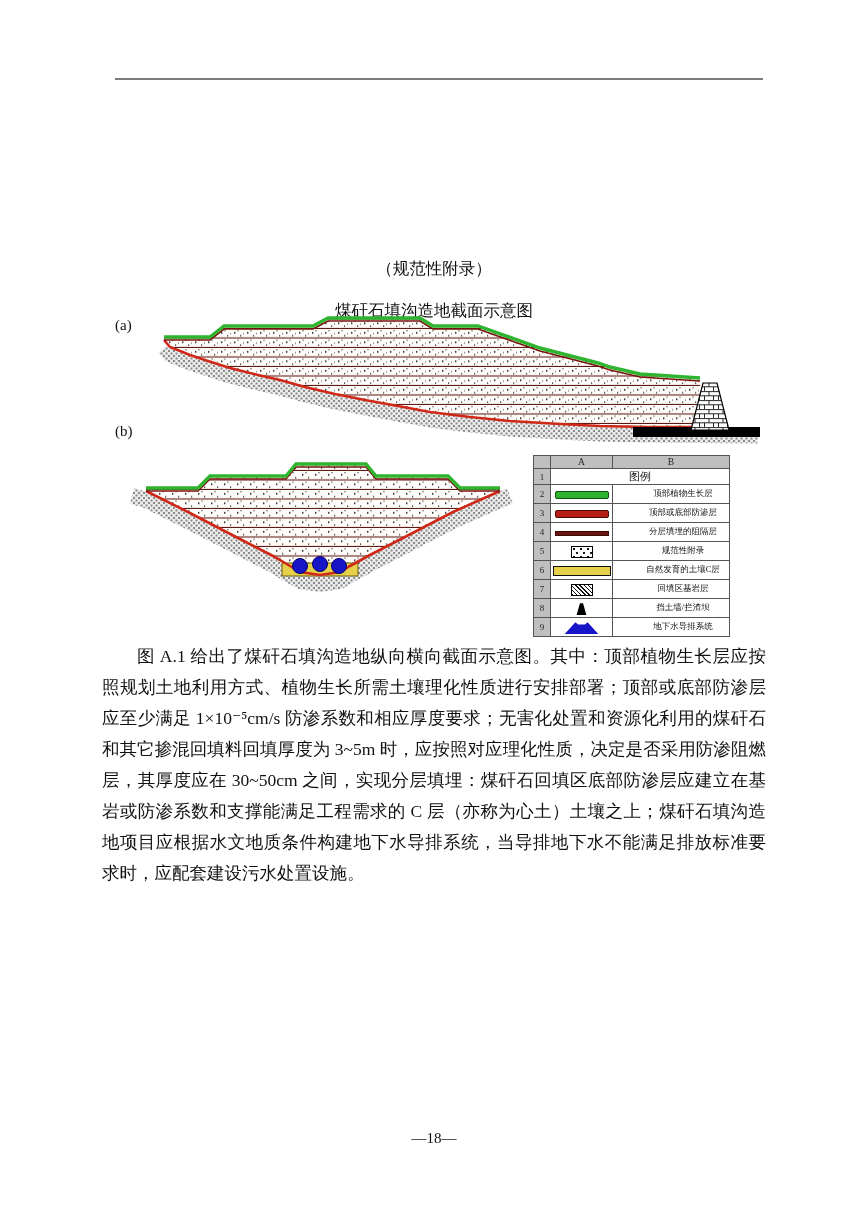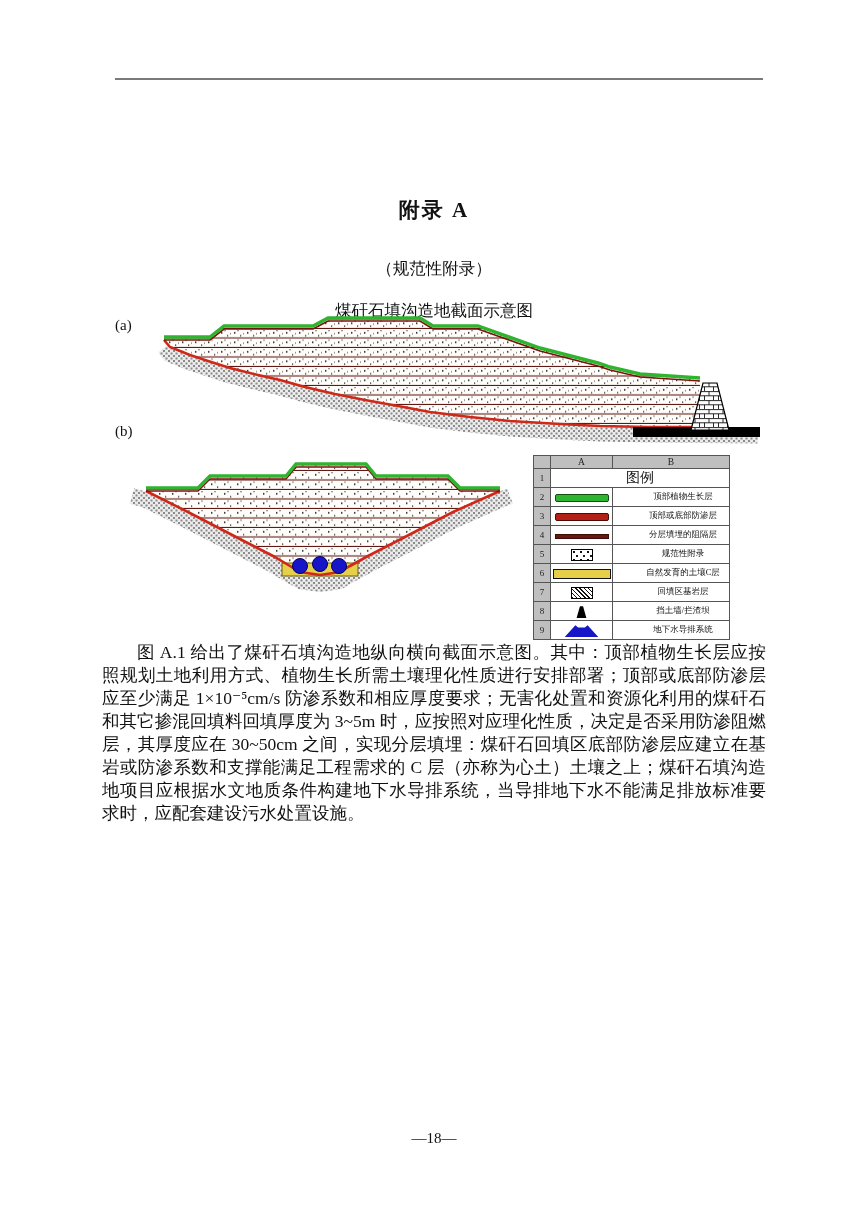--- a/index.html
+++ b/index.html
@@ -14,34 +14,34 @@
   .subtitle{position:absolute;left:0;width:100%;text-align:center;font-size:16.5px;}
   .subtitle.note{top:258px;}
   .subtitle.doc{top:300px;}
   .fig-label{position:absolute;font-size:15px;}
   .fig-label.a{left:115px;top:317px;}
   .fig-label.b{left:115px;top:423px;}
   svg{position:absolute;}
   .caption{position:absolute;left:0;top:611px;width:100%;text-align:center;
     font-style:italic;font-weight:600;font-size:17px;}
   .body-par{position:absolute;left:102px;top:641px;width:664px;
-    font-size:17.5px;line-height:23px;text-align:justify;text-indent:2em;margin:0;}
+    font-size:17.5px;line-height:31px;text-align:justify;text-indent:2em;margin:0;}
   .page-num{position:absolute;left:0;top:1130px;width:100%;text-align:center;font-size:15px;}
 
   
   .legend-wrap{position:absolute;left:533px;top:455px;width:196px;}
   table.legend{border-collapse:collapse;width:100%;table-layout:fixed;
     font-family:"Liberation Serif","DejaVu Serif",serif;}
   table.legend td,table.legend th{border:1px solid #555;padding:0;text-align:center;
     overflow:hidden;white-space:nowrap;}
   table.legend th{background:#bfbfbf;font-weight:normal;font-size:9.5px;height:12px;color:#222;}
   table.legend td.num{background:#bfbfbf;font-size:9px;width:16px;color:#222;}
   table.legend td.lbl{font-size:8.5px;height:13px;padding-left:24px;}
   table.legend td.sym-cell{width:62px;height:13px;}
-  table.legend td.legend-title{font-size:14px;height:15px;}
+  table.legend td.legend-title{font-size:11px;height:15px;}
   col.c-num{width:17px;} col.c-a{width:62px;} col.c-b{width:117px;}
 
   .sym{display:inline-block;vertical-align:middle;}
   .sym-green-bar{width:52px;height:6px;background:#2eb42e;border:1px solid #124d12;border-radius:2px;}
   .sym-red-bar{width:52px;height:6px;background:#b51f15;border:1px solid #4d0b06;border-radius:2px;}
   .sym-dark-red-line{width:52px;height:3px;background:#6b1510;border:1px solid #3c0b06;}
   .sym-stipple{width:20px;height:10px;border:1px solid #000;background-color:#fff;
     background-image:radial-gradient(circle at 2px 2px,#111 0.8px,transparent 1px),
                      radial-gradient(circle at 5px 6px,#111 0.7px,transparent 0.9px);
     background-size:7px 8px;}
@@ -51,21 +51,20 @@
   .sym-wall{width:13px;height:12px;background:#000;clip-path:polygon(38% 0,62% 0,88% 100%,12% 100%);}
   .sym-mound{width:34px;height:12px;background:#1616c8;clip-path:polygon(32% 0,40% 18%,60% 18%,68% 0,68% 0,100% 100%,0 100%);}
 </style>
 </head>
 <body>
 
 <div class="page">
 
   <div class="header-rule"></div>
 
-  <div class="appendix-title">附录  A</div>
   <div class="subtitle note">（规范性附录）</div>
   <div class="subtitle doc">煤矸石填沟造地截面示意图</div>
 
   <span class="fig-label a">(a)</span>
   <span class="fig-label b">(b)</span>
 
   <svg width="632" height="134" viewBox="0 0 632 134" style="left:128px;top:310px;">
     <defs>
       <pattern id="fillA" width="13" height="9.5" patternUnits="userSpaceOnUse">
         <rect width="13" height="9.5" fill="#fffdfa"></rect>

